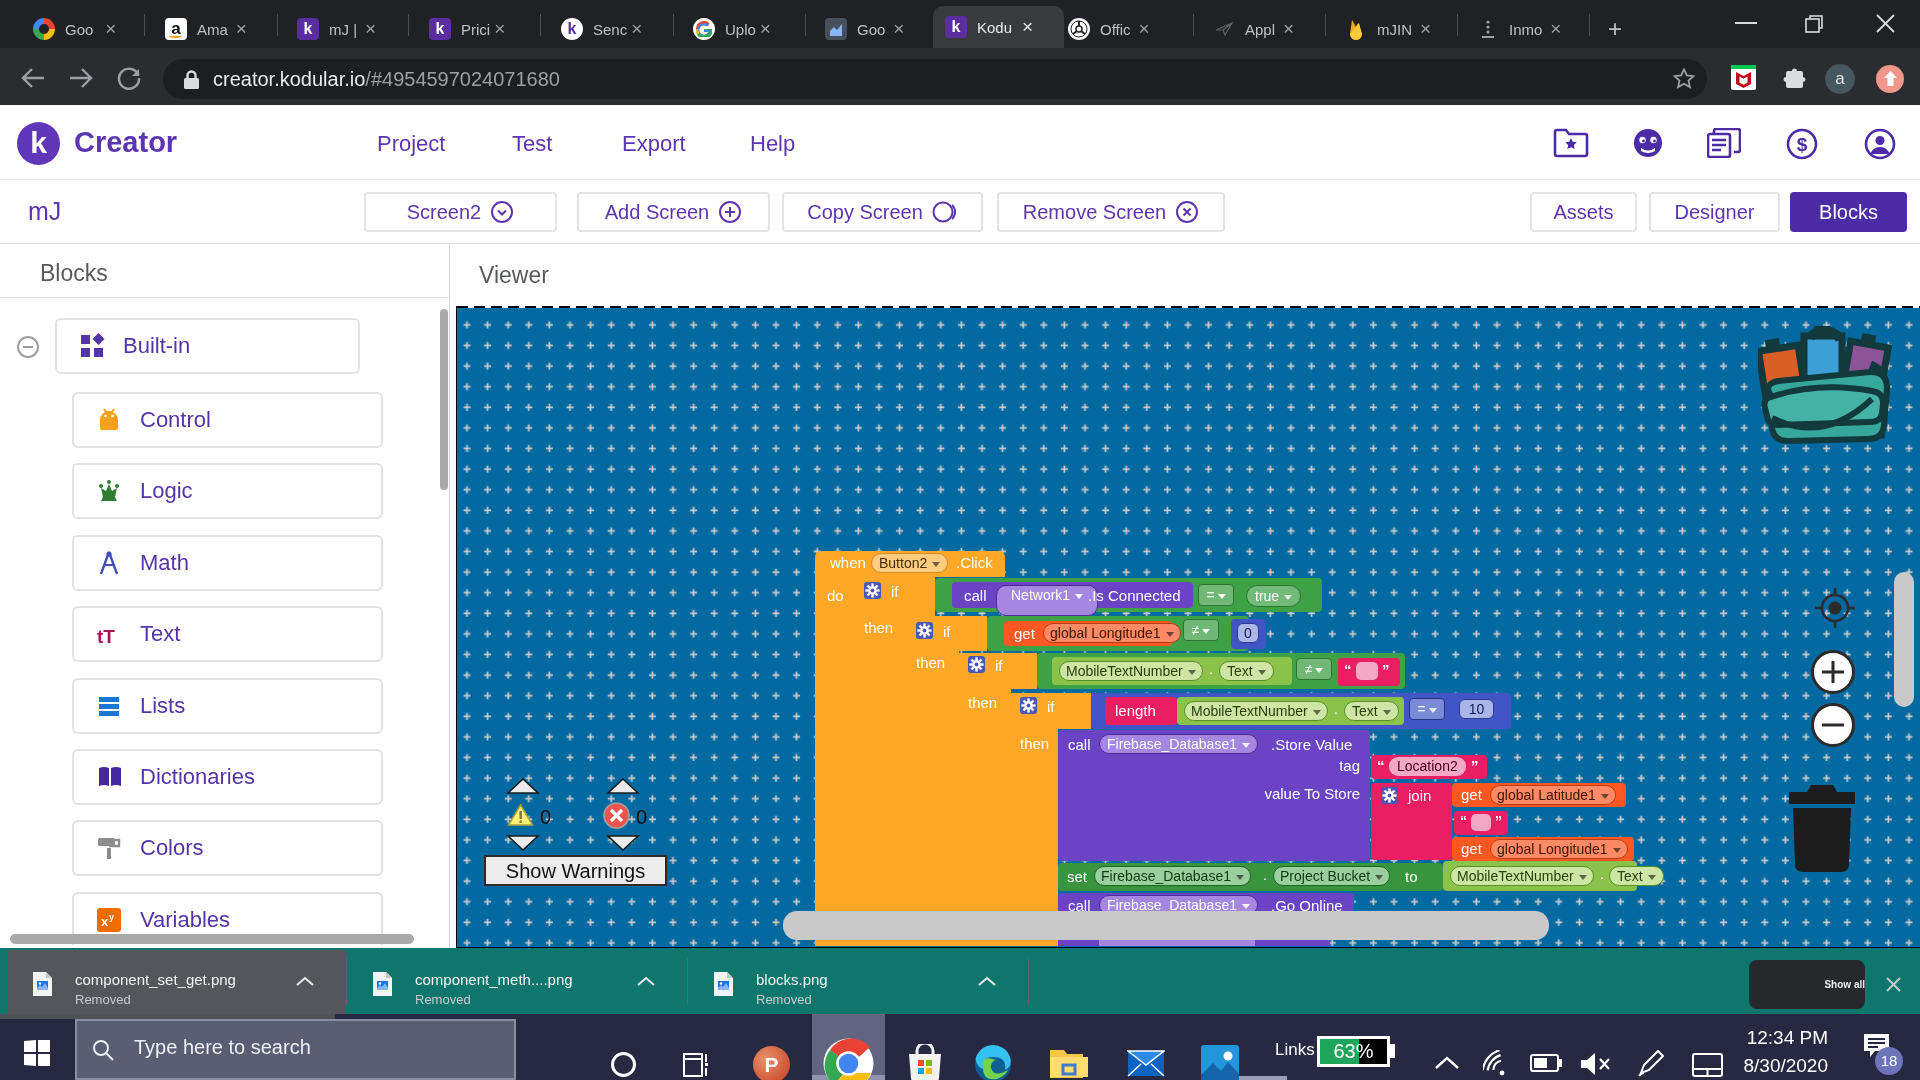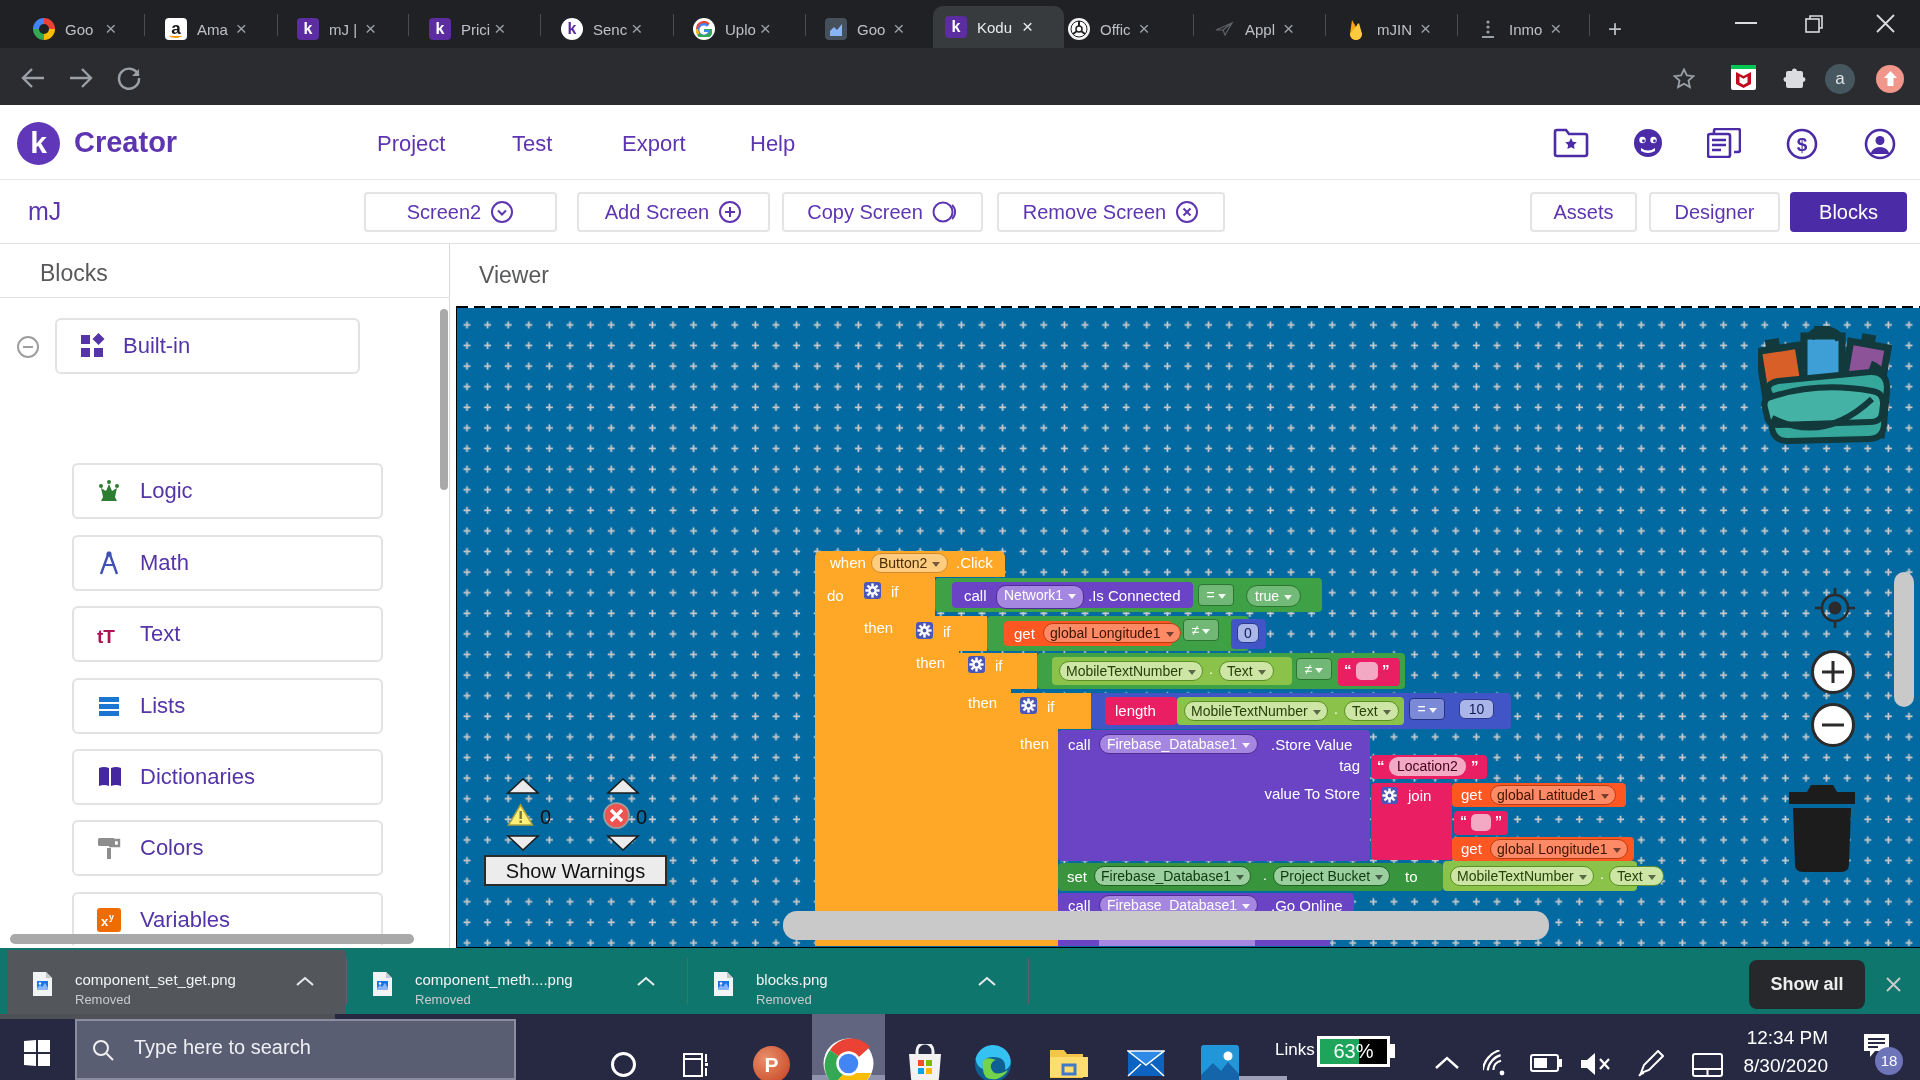--- a/index.html
+++ b/index.html
@@ -113,20 +113,27 @@
   <svg class="navic" style="left:20px; top:17px;" width="26" height="26" viewBox="0 0 26 26">
         <path d="M24 13H4M12 4l-9 9 9 9" fill="none" stroke="#9aa0a6" stroke-width="2.4"></path>
       </svg>
   <svg class="navic" style="left:68px; top:17px;" width="26" height="26" viewBox="0 0 26 26">
         <path d="M2 13h20M14 4l9 9-9 9" fill="none" stroke="#9aa0a6" stroke-width="2.4"></path>
       </svg>
   <svg class="navic" style="left:116px; top:17px;" width="26" height="26" viewBox="0 0 26 26">
         <path d="M22.5 10.5A10 10 0 1 0 23 13" fill="none" stroke="#9aa0a6" stroke-width="2.4"></path>
         <path d="M23 4v7h-7z" fill="#9aa0a6"></path>
       </svg>
+  <div id="omnibox">
+    <svg class="abs" style="left:20px; top:11px;" width="17" height="19" viewBox="0 0 17 19">
+          <rect x="1" y="8" width="15" height="11" rx="1.5" fill="#dadce0"></rect>
+          <path d="M4.5 8V5.5a4 4 0 0 1 8 0V8" fill="none" stroke="#dadce0" stroke-width="2.4"></path>
+        </svg>
+    <span style="position:absolute; left:50px; color:#e8eaed;">creator.kodular.io<span style="color:#9aa0a6;">/#4954597024071680</span></span>
+  </div>
   <svg class="abs" style="left:1673px; top:20px;" width="22" height="22" viewBox="0 0 22 22">
         <path d="M11 1.5l2.9 6 6.6.7-5 4.4 1.4 6.5L11 15.7l-5.9 3.4 1.4-6.5-5-4.4 6.6-.7z" fill="none" stroke="#9aa0a6" stroke-width="1.8"></path>
       </svg>
   <div class="abs" style="left:1731px; top:17px; width:25px; height:25px; background:#fff; border-radius:2px;"></div>
   <div class="abs" style="left:1731px; top:17px; width:25px; height:4px; background:#00c853; border-radius:2px 2px 0 0;"></div>
   <svg class="abs" style="left:1735px; top:23px;" width="17" height="17" viewBox="0 0 17 17">
         <path d="M1 1l7.5 4L16 1v12l-7.5 4L1 13z" fill="#c00c1e"></path>
         <path d="M4.5 5.5l4 2.2 4-2.2v6l-4 2.2-4-2.2z" fill="#fff"></path>
       </svg>
   <svg class="abs" style="left:1783px; top:20px;" width="23" height="23" viewBox="0 0 23 23">
@@ -199,20 +206,27 @@
   <div class="abs" style="left:0; top:53px; width:450px; height:1px; background:#e0e0e0;"></div>
   <div class="abs" style="left:17px; top:92px; width:22px; height:22px; border:2px solid #9e9e9e; border-radius:50%;">
         <span style="position:absolute; left:4px; top:8px; width:10px; height:2px; background:#9e9e9e;"></span>
       </div>
   <div class="sbtn" style="left:55px; top:74px; width:305px;"><span class="ic"><svg width="26" height="26" viewBox="0 0 26 26">
             <rect x="2" y="2" width="9" height="9" fill="#5434a7"></rect>
             <rect x="2" y="15" width="9" height="9" fill="#5434a7"></rect>
             <rect x="15" y="15" width="9" height="9" fill="#5434a7"></rect>
             <path d="M19.5 0l6 6-6 6-6-6z" fill="#5434a7"></path>
           </svg></span>Built-in</div>
+  <div class="sbtn" style="left:72px; top:148px; width:311px;"><span class="ic"><svg width="26" height="26" viewBox="0 0 26 26">
+            <path d="M8 2l2 3h6l2-3" stroke="#f5a11c" stroke-width="2" fill="none"></path>
+            <path d="M4 13a9 9 0 0 1 18 0z" fill="#f5a11c"></path>
+            <rect x="4" y="12" width="18" height="11" rx="2" fill="#f5a11c"></rect>
+            <circle cx="9.5" cy="9" r="1.3" fill="#fff"></circle>
+            <circle cx="16.5" cy="9" r="1.3" fill="#fff"></circle>
+          </svg></span>Control</div>
   <div class="sbtn" style="left:72px; top:219px; width:311px;"><span class="ic"><svg width="26" height="26" viewBox="0 0 26 26">
             <path d="M5 23h16l-2-4h-12zM7 19l-2-9 5 3 3-7 3 7 5-3-2 9z" fill="#2e7d32"></path>
             <circle cx="5" cy="8" r="2" fill="#2e7d32"></circle>
             <circle cx="21" cy="8" r="2" fill="#2e7d32"></circle>
             <circle cx="13" cy="4" r="2" fill="#2e7d32"></circle>
           </svg></span>Logic</div>
   <div class="sbtn" style="left:72px; top:291px; width:311px;"><span class="ic"><svg width="26" height="26" viewBox="0 0 26 26">
             <path d="M13 2L5 24M13 2l8 22" stroke="#3f51b5" stroke-width="2.4" fill="none"></path>
             <circle cx="13" cy="4" r="2.6" fill="#3f51b5"></circle>
             <path d="M8.5 15h9" stroke="#3f51b5" stroke-width="2"></path>
@@ -331,21 +345,21 @@
             <rect x="12.6" y="7.3" width="3" height="2.4" transform="rotate(45 8.5 8.5)"></rect>
           </g>
           <circle cx="8.5" cy="8.5" r="1.9" fill="#4b56b8"></circle>
         </svg></div>
   <div class="abs" style="left:590px; top:392px; color:#fff; font-size:15px;">if</div>
   <div class="abs" style="left:563px; top:429px; color:#fff; font-size:15px;">then</div>
 
   <div class="blk" style="left:478px; top:272px; width:387px; height:34px; background:#3fa146;"></div>
   <div class="blk" style="left:495px; top:276px; width:241px; height:26px; background:#6a44c4;"></div>
   <div class="abs" style="left:507px; top:281px; color:#fff; font-size:15px;">call</div>
-  <div class="abs" style="left:539px; top:279px; height:24px; background:#a586e0; border:1px solid #4d2d94; border-radius:10px; color:#fff; font-size:14px; line-height:18px; padding:0 7px;">Network1<span class="caretw"></span></div>
+  <div class="abs" style="left:539px; top:279px; height:31px; background:#a586e0; border:1px solid #4d2d94; border-radius:10px; color:#fff; font-size:14px; line-height:18px; padding:0 14px;">Network1<span class="caretw"></span></div>
   <div class="abs" style="left:631px; top:281px; color:#fff; font-size:15px;">.Is Connected</div>
   <div class="abs" style="left:741px; top:278px; width:36px; height:22px; background:#71b876; border:1px solid #2c7531; border-radius:4px; color:#fff; font-size:14px; text-align:center; line-height:20px;">=<span class="caretw" style="margin-left:3px;"></span></div>
   <div class="abs" style="left:789px; top:279px; height:22px; background:#72ba77; border:1px solid #2c7531; border-radius:11px; color:#fff; font-size:14px; line-height:20px; padding:0 8px;">true<span class="caretw"></span></div>
 
   <div class="blk" style="left:530px; top:310px; width:262px; height:35px; background:#3fa146;"></div>
   <div class="blk" style="left:547px; top:315px; width:168px; height:25px; background:#ff5722;"></div>
   <div class="abs" style="left:557px; top:319px; color:#fff; font-size:15px;">get</div>
   <div class="abs" style="left:586px; top:317px; height:20px; background:#ff8a65; border:1px solid #b93d12; border-radius:10px; color:#3d1400; font-size:14px; line-height:18px; padding:0 6px;">global Longitude1<span class="caret"></span></div>
   <div class="abs" style="left:726px; top:313px; width:36px; height:22px; background:#71b876; border:1px solid #2c7531; border-radius:4px; color:#fff; font-size:14px; text-align:center; line-height:20px;">≠<span class="caretw" style="margin-left:3px;"></span></div>
   <div class="blk" style="left:774px; top:313px; width:35px; height:30px; background:#4155c6;"></div>
@@ -529,21 +543,21 @@
         <rect x="4" y="9" width="11" height="9" fill="#1a73e8"></rect>
         <path d="M4 16l3-3 2 2 3-4 3 5v2H4z" fill="#8ab4f8"></path>
         <circle cx="7" cy="11.5" r="1.2" fill="#fff"></circle>
       </svg>
   <div class="abs" style="left:756px; top:23px; color:#f1f3f4; font-size:15px;">blocks.png</div>
   <div class="abs" style="left:756px; top:44px; color:#c8cbce; font-size:13px;">Removed</div>
   <svg class="abs" style="left:978px; top:28px;" width="18" height="10" viewBox="0 0 18 10">
         <path d="M1 9l8-7 8 7" fill="none" stroke="#e8eaed" stroke-width="2"></path>
       </svg>
   <div class="abs" style="left:1028px; top:10px; width:1px; height:46px; background:#5f6266;"></div>
-  <div class="abs" style="left:1749px; top:12px; width:116px; height:49px; background:#26282b; border-radius:8px; color:#eceded; font-size:18px; font-weight:bold; text-align:center; line-height:49px;">Show all</div>
+  <div class="abs" style="left:1749px; top:12px; width:116px; height:49px; background:#26282b; border-radius:8px; color:#eceded; font-size:10px; font-weight:bold; text-align:right; line-height:49px;">Show all</div>
   <svg class="abs" style="left:1886px; top:29px;" width="15" height="15" viewBox="0 0 15 15">
         <path d="M1 1l13 13M14 1L1 14" stroke="#c7cacd" stroke-width="2"></path>
       </svg>
 </div>
 <div id="taskbar">
   <div class="abs" style="left:0; top:0; width:335px; height:5px; background:#4e5156;"></div>
   <svg class="abs" style="left:24px; top:26px;" width="26" height="26" viewBox="0 0 26 26">
         <path d="M0 1l12-1v12H0zM14 0l12-1v13H14zM0 14h12v12L0 25zM14 14h12v13l-12-1z" fill="#fff"></path>
       </svg>
   <div class="abs" style="left:75px; top:5px; width:441px; height:61px; background:#5a5e73; border:2px solid #8a8da1;"></div>

